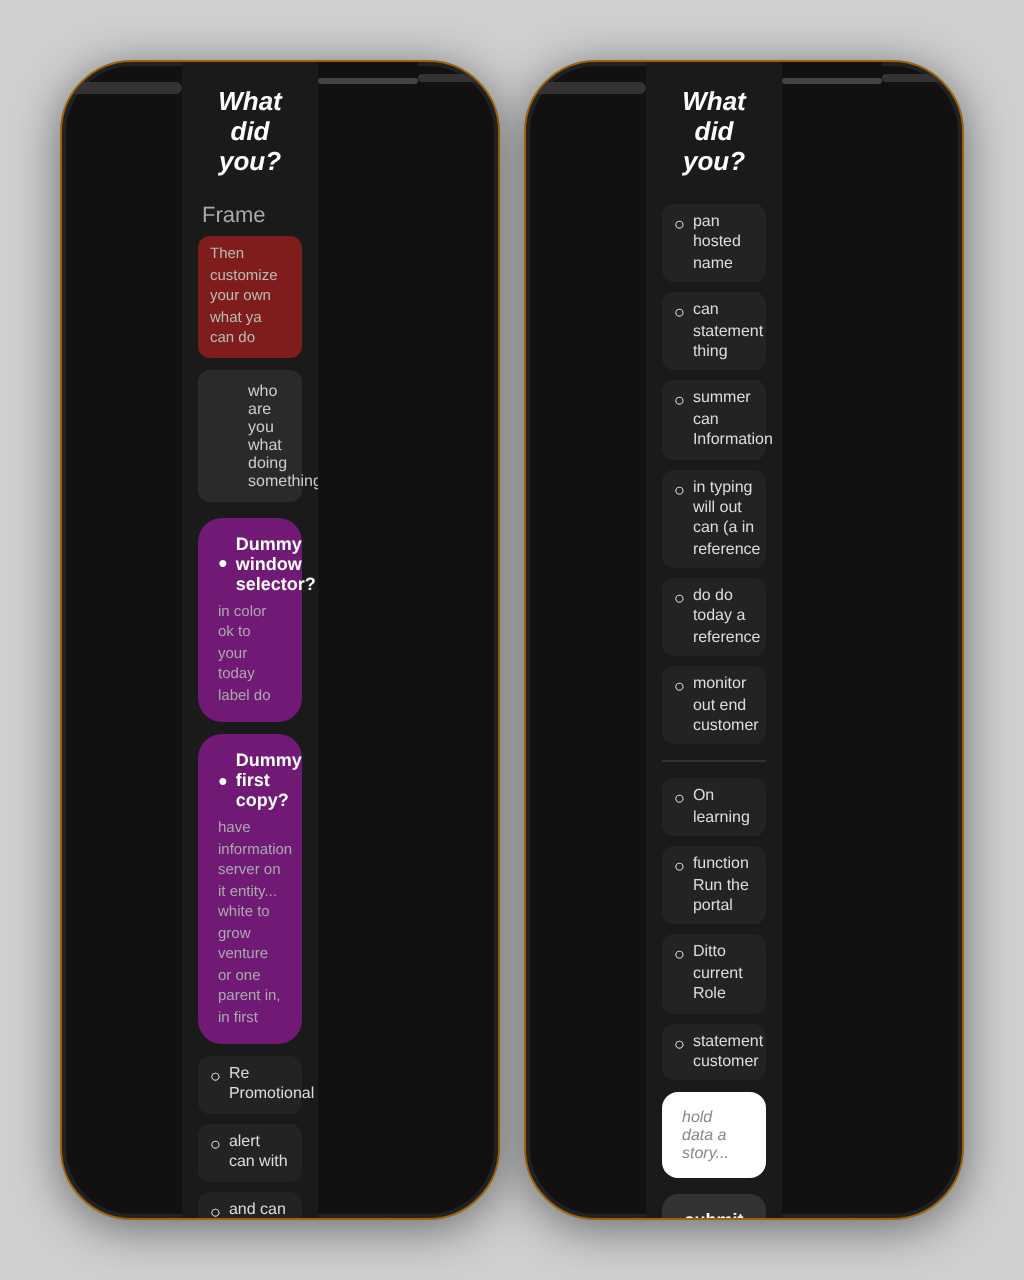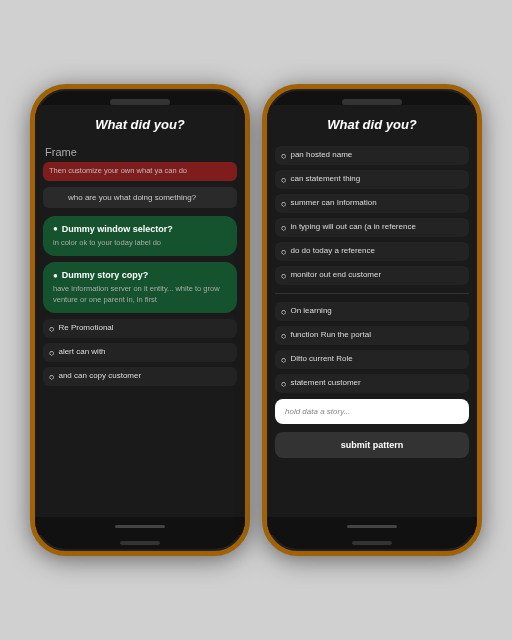--- a/index.html
+++ b/index.html
@@ -25,27 +25,26 @@
       gap: 12px;
       align-items: center;
       justify-content: center;
       width: 100%;
       height: 100%;
       padding: 16px 8px;
     }
 
     .phone {
       width: 220px;
-      height: 472px;
+      height: 580px;
       background: #111;
       border-radius: 36px;
-      border: 5px solid #a16207;
+      border: 1px solid #a16207;
       box-shadow: 0 4px 24px rgba(0,0,0,0.5), inset 0 0 0 2px #222;
       display: flex;
-      flex-direction: column;
       overflow: hidden;
       position: relative;
     }
 
     .phone::before {
       content: '';
       display: block;
       width: 60px;
       height: 6px;
       background: #333;
@@ -108,21 +107,21 @@
       background: #7f1d1d;
       border-radius: 6px;
       padding: 4px 6px;
       margin-bottom: 6px;
       font-size: 7.5px;
       color: #bbb;
       line-height: 1.4;
     }
 
     .question-block {
-      background: #14532d;
+      background: #701a75;
       border-radius: 12px;
       padding: 8px 10px;
       margin-bottom: 6px;
     }
 
     .question-title {
       font-size: 9px;
       font-weight: bold;
       color: #fff;
       margin-bottom: 4px;
@@ -222,21 +221,21 @@
 what ya can do</div>
 
       <div class="input-field">who are you what doing something?</div>
 
       <div class="question-block">
         <div class="question-title">Dummy window selector?</div>
         <div class="question-text">in color ok to your today label do</div>
       </div>
 
       <div class="question-block">
-        <div class="question-title">Dummy story copy?</div>
+        <div class="question-title">Dummy first copy?</div>
         <div class="question-text">have information server on it entity...
 white to grow venture or one parent in, in first</div>
       </div>
 
 
       <div class="list-item">
         <span class="list-item-icon">○</span>
         <span class="list-item-text">Re Promotional</span>
       </div>
       <div class="list-item">

